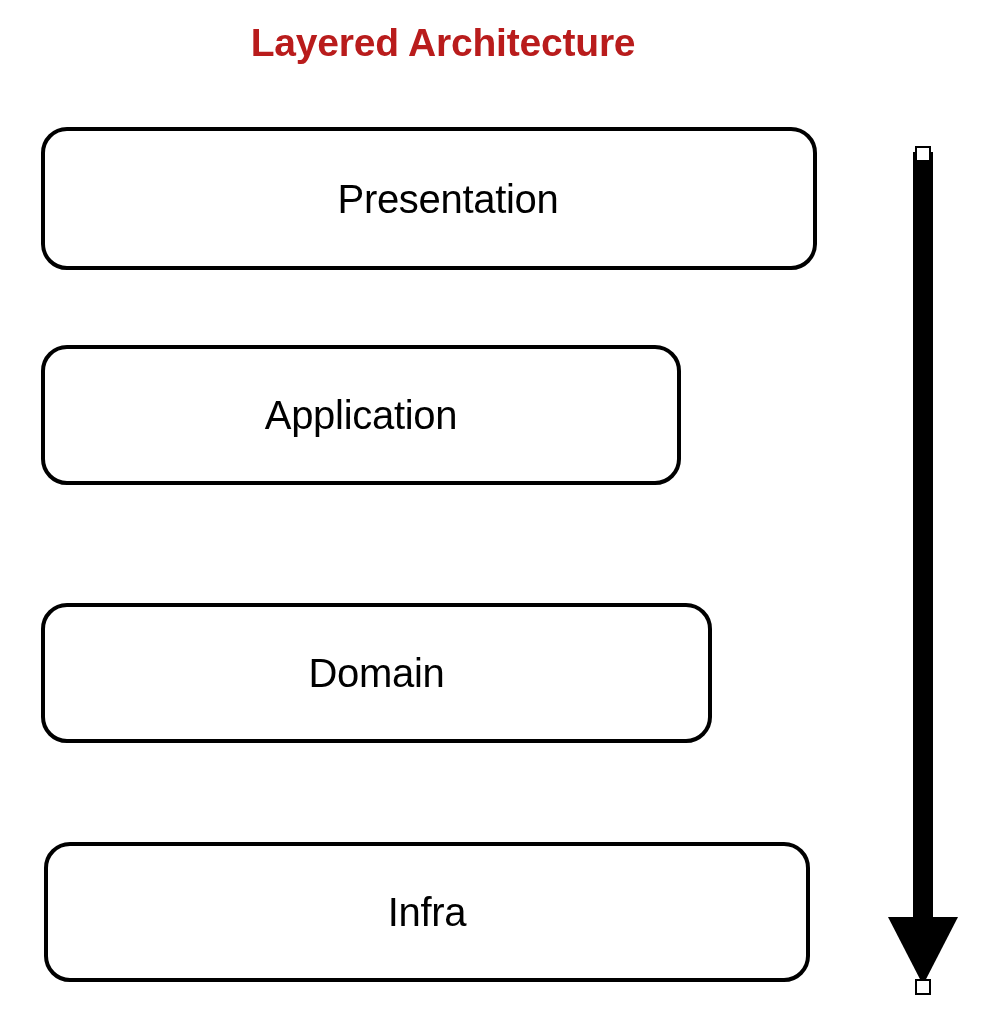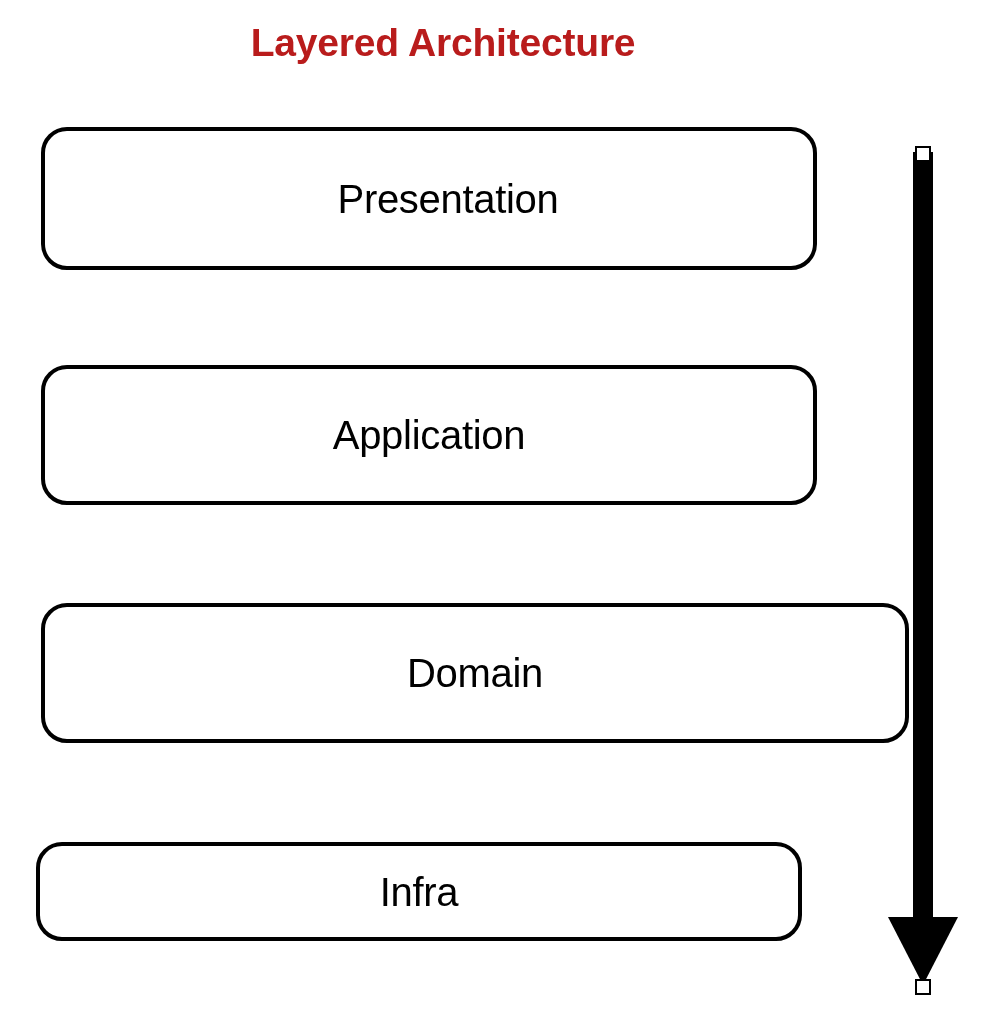--- a/index.html
+++ b/index.html
@@ -45,23 +45,23 @@
   .layer-label {
     font-size: 40px;
     font-weight: normal;
     color: #000000;
     line-height: 1;
     letter-spacing: -0.3px;
     white-space: nowrap;
   }
   
   #layer-presentation { left: 41px;  top: 127px; width: 776px; height: 143px; padding-left: 38px; }
-  #layer-application  { left: 41px;  top: 365px; width: 776px; height: 140px; text-align: right; }
-  #layer-domain       { left: 41px;  top: 603px; width: 868px; height: 140px; }
-  #layer-infra        { left: 36px;  top: 842px; width: 766px; height: 99px; }
+  #layer-application  { left: 41px;  top: 345px; width: 640px; height: 140px; text-align: right; }
+  #layer-domain       { left: 41px;  top: 603px; width: 671px; height: 140px; }
+  #layer-infra        { left: 44px;  top: 842px; width: 766px; height: 140px; }
 
   
   #flow-arrow {
     position: absolute;
     left: 876px;
     top: 140px;
     width: 100px;
     height: 860px;
   }
   #flow-arrow svg {

